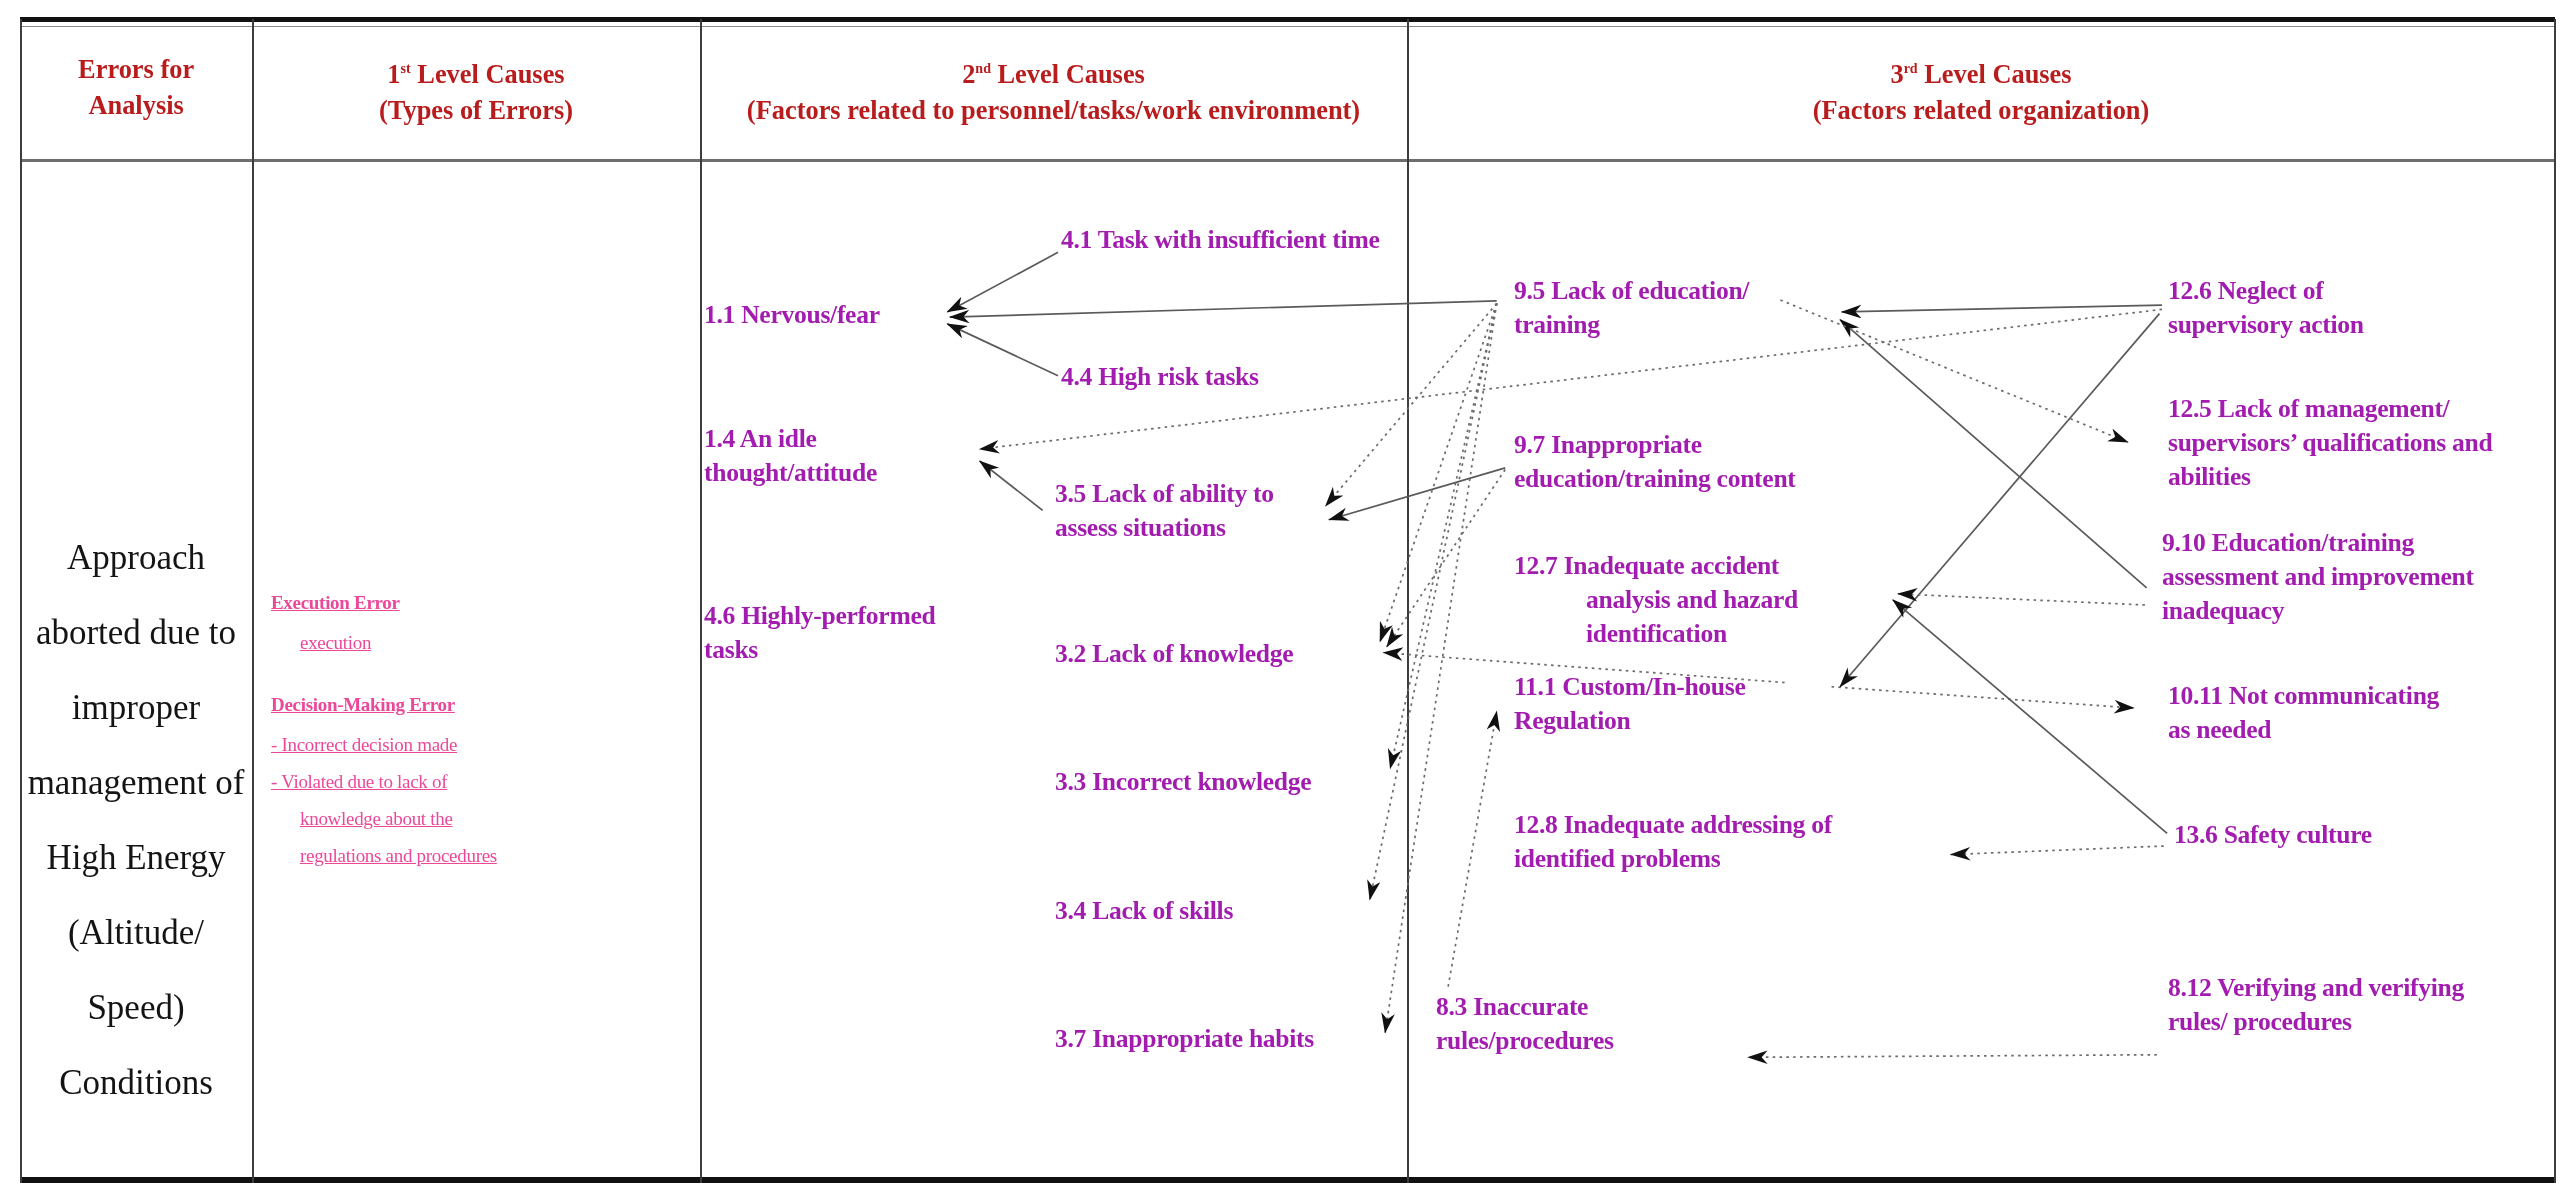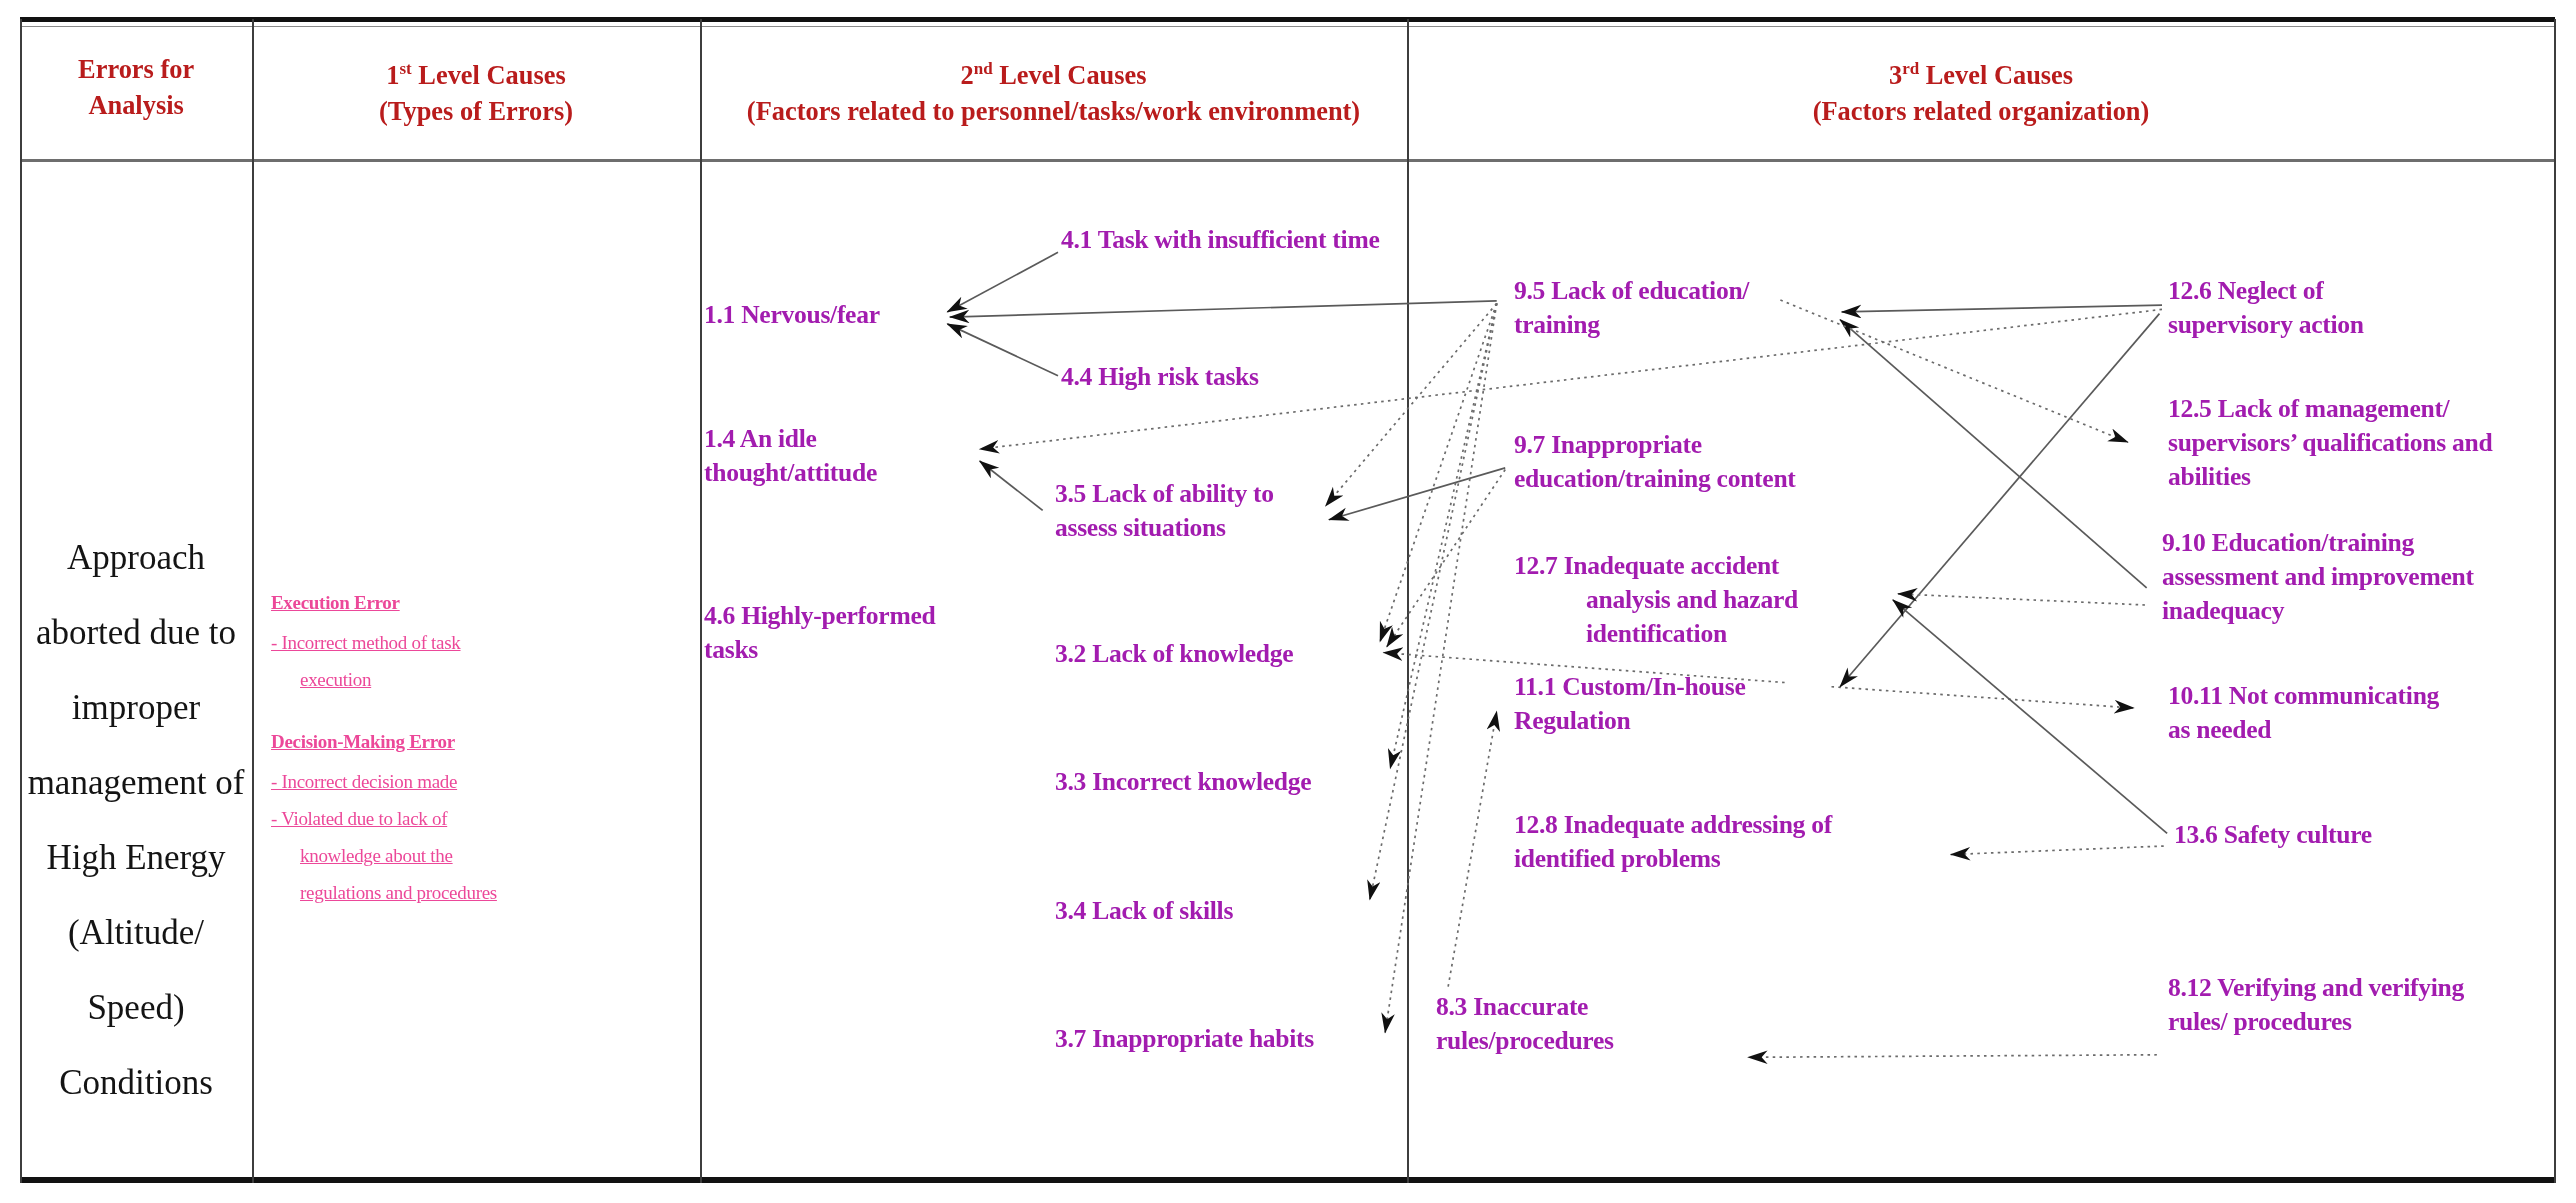--- a/index.html
+++ b/index.html
@@ -4,21 +4,21 @@
 <style>
   html,body{margin:0;padding:0;background:#ffffff;}
   body{width:2576px;height:1204px;font-family:"Liberation Serif","DejaVu Serif",serif;}
   .canvas{position:relative;width:2576px;height:1204px;background:#fff;overflow:hidden;}
   .rule{position:absolute;background:#111;}
   .vrule{position:absolute;background:#3d3d3d;width:1.7px;}
   svg.edgelayer{position:absolute;left:0;top:0;z-index:2;}
   .edge{stroke:#5a5a5a;stroke-width:2;fill:none;}
   .edge.dash{stroke:#6b6b6b;stroke-dasharray:3 5;}
   .hcell{position:absolute;top:51px;z-index:3;text-align:center;font-weight:bold;font-size:26.4px;line-height:36px;color:#b91c1c;}
-  .hcell sup{font-size:17px;}
+  .hcell sup{font-size:14px;}
   .node{position:absolute;z-index:3;font-weight:bold;font-size:25.6px;line-height:34px;color:#a21caf;white-space:nowrap;letter-spacing:-0.3px;}
   .node .ind{padding-left:72px;}
   .c1line{font-weight:normal;font-size:35px;color:#141414;text-align:center;height:75px;line-height:75px;white-space:nowrap;}
   .errorcell{position:absolute;left:22px;top:520px;width:228px;z-index:3;}
   .l1cell{position:absolute;left:271px;top:581px;width:426px;z-index:3;}
   .l1line{font-size:19px;line-height:37px;color:#ec4899;white-space:nowrap;letter-spacing:-0.3px;text-decoration:underline;}
   .l1line.b{font-weight:bold;line-height:43px;}
   .l1line.ind{padding-left:29px;}
   .l1line.gap{height:22px;}
 </style>
@@ -60,21 +60,20 @@
       <div class="c1line">improper</div>
       <div class="c1line">management of</div>
       <div class="c1line">High Energy</div>
       <div class="c1line">(Altitude/</div>
       <div class="c1line">Speed)</div>
       <div class="c1line">Conditions</div>
     </div>
 
   <div class="l1cell">
       <div class="l1line b">Execution Error</div>
-      <div class="l1line">- Incorrect method of task</div>
       <div class="l1line ind">execution</div>
       <div class="l1line gap"></div>
       <div class="l1line b">Decision-Making Error</div>
       <div class="l1line">- Incorrect decision made</div>
       <div class="l1line">- Violated due to lack of</div>
       <div class="l1line ind">knowledge about the</div>
       <div class="l1line ind">regulations and procedures</div>
     </div>
 
   <svg class="edgelayer" width="2576" height="1204" viewBox="0 0 3024 1413">

